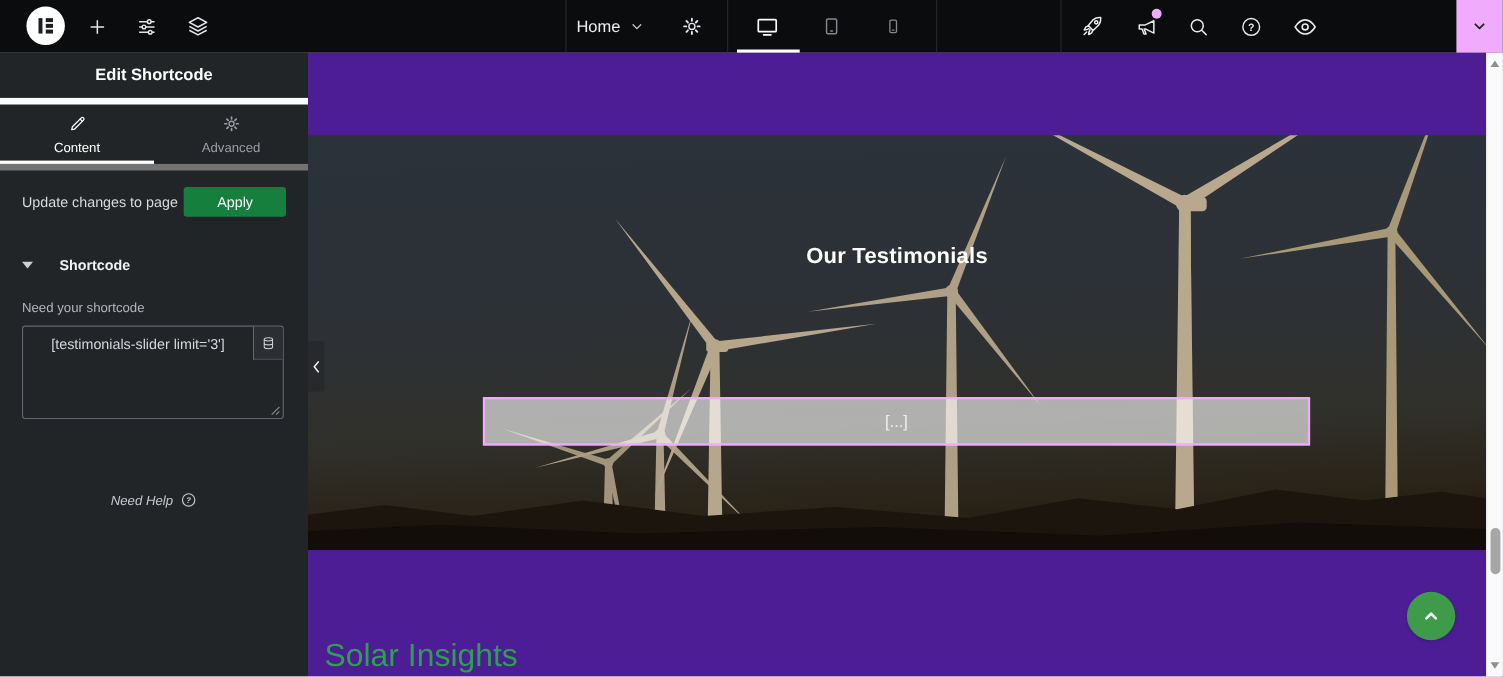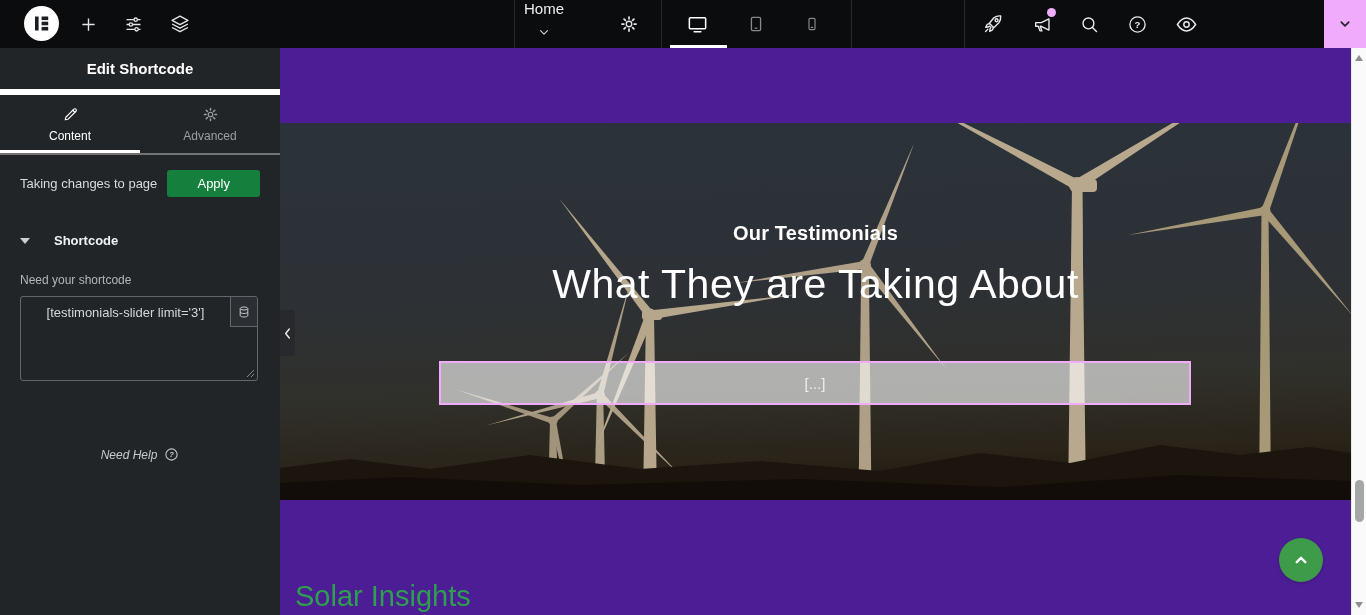--- a/index.html
+++ b/index.html
@@ -5,31 +5,31 @@
   * { margin:0; padding:0; box-sizing:border-box; }
   html,body { width:1366px; height:615px; overflow:hidden; background:#fff;
     font-family:"Liberation Sans", sans-serif; }
   .screen { position:relative; width:1366px; height:615px; background:#fff; }
 
   
   .topbar { position:absolute; left:0; top:0; width:1366px; height:48px; background:#0b0c0e; }
   .tb-item { position:absolute; top:0; height:48px; display:flex; align-items:center; justify-content:center; color:#d6d8db; cursor:pointer; }
   .tb-divider { position:absolute; top:0; width:1px; height:48px; background:#27292d; }
   .logo-circle { position:absolute; left:24px; top:6px; width:35px; height:35px; border-radius:50%; background:#fff; display:flex; align-items:center; justify-content:center; }
-  .doc-switcher { position:absolute; left:524px; top:0; height:48px; display:flex; align-items:center; gap:8px; color:#eceef0; font-size:15px; cursor:pointer;flex-direction:column; }
+  .doc-switcher { position:absolute; left:524px; top:0; height:48px; display:flex; align-items:center; gap:8px; color:#eceef0; font-size:15px; cursor:pointer; }
   .device-underline { position:absolute; left:670px; top:45px; width:57px; height:3px; background:#ffffff; }
   .publish-btn { position:absolute; left:1216px; top:0; width:108px; height:48px; background:#232528; color:#75787d; font-size:15px; display:flex; align-items:center; justify-content:center; cursor:pointer; }
   .publish-arrow { position:absolute; left:1324px; top:0; width:42px; height:48px; background:#f0abfc; display:flex; align-items:center; justify-content:center; cursor:pointer; }
   .notif-dot { position:absolute; left:1047px; top:8px; width:9px; height:9px; border-radius:50%; background:#f0abfc; }
   .icon-dim { color:#a9acb1; }
 
   
   .sidebar { position:absolute; left:0; top:48px; width:280px; height:567px; background:#222528; color:#d5d8db; }
   .sb-header { height:47px; display:flex; align-items:center; justify-content:center; font-size:15px; font-weight:bold; color:#ffffff; border-bottom:6px solid #ffffff; }
-  .sb-tabs { position:relative; height:60px; display:flex; border-bottom:2px solid #737373; }
+  .sb-tabs { position:relative; height:60px; display:flex; border-bottom:6px solid #737373; }
   .sb-tab { flex:1; display:flex; flex-direction:column; align-items:center; justify-content:center; gap:6px; font-size:12px; cursor:pointer; }
   .sb-tab.active { color:#ffffff; }
   .sb-tab.inactive { color:#9b9ea4; }
   .sb-tab-underline { position:absolute; left:0; bottom:0; width:140px; height:3px; background:#ffffff; }
   .sb-body { padding:15px 20px 0 20px; }
   .update-row { display:flex; align-items:center; justify-content:space-between; }
   .update-label { font-size:13px; color:#d8dadd; }
   .apply-btn { background:#15803d; color:#ffffff; font-size:13px; border:none; border-radius:3px; padding:6px 30px; cursor:pointer; font-family:"Liberation Sans",sans-serif; }
   .section-head { margin-top:36px; display:flex; align-items:center; gap:24px; cursor:pointer; }
   .caret-down { width:0; height:0; border-left:5px solid transparent; border-right:5px solid transparent; border-top:6px solid #cdd0d4; }
@@ -211,21 +211,21 @@
             <path d="M12 3.4v2.3M12 18.3v2.3M3.4 12h2.3M18.3 12h2.3M6 6l1.7 1.7M16.3 16.3 18 18M18 6l-1.7 1.7M7.7 16.3 6 18"></path>
           </g>
         </svg>
         <span>Advanced</span>
       </div>
       <div class="sb-tab-underline"></div>
     </div>
 
     <div class="sb-body">
       <div class="update-row">
-        <span class="update-label">Taking changes to page</span>
+        <span class="update-label">Update changes to page</span>
         <button class="apply-btn">Apply</button>
       </div>
 
       <div class="section-head">
         <span class="caret-down"></span>
         <span class="section-title">Shortcode</span>
       </div>
 
       <div class="field-label">Need your shortcode</div>
 
@@ -318,21 +318,20 @@
               <polygon points="-4,0 0,-140 4,0" transform="rotate(20)"></polygon>
               <polygon points="-4,0 0,-140 4,0" transform="rotate(140)"></polygon>
             </g>
         </g>
 
         <path d="M0,345 L70,336 150,346 250,332 360,346 480,338 600,348 700,330 790,340 880,322 960,332 1030,324 1071,330 L1071,377 L0,377 Z" fill="#1c150e"></path>
         <path d="M0,360 L120,354 300,362 520,356 720,364 900,352 1071,358 L1071,377 L0,377 Z" fill="#120d08"></path>
       </svg>
 
       <div class="hero-eyebrow">Our Testimonials</div>
-      <div class="hero-heading">What They are Taking About</div>
 
       <div class="widget-selected">
         <span class="widget-placeholder">[...]</span>
       </div>
     </div>
 
     <div class="next-heading">Solar Insights</div>
 
     <div class="collapse-handle">
       <svg width="9" height="13" viewBox="0 0 10 14" fill="none" stroke="#e9ebed" stroke-width="1.6" stroke-linecap="round" stroke-linejoin="round">

